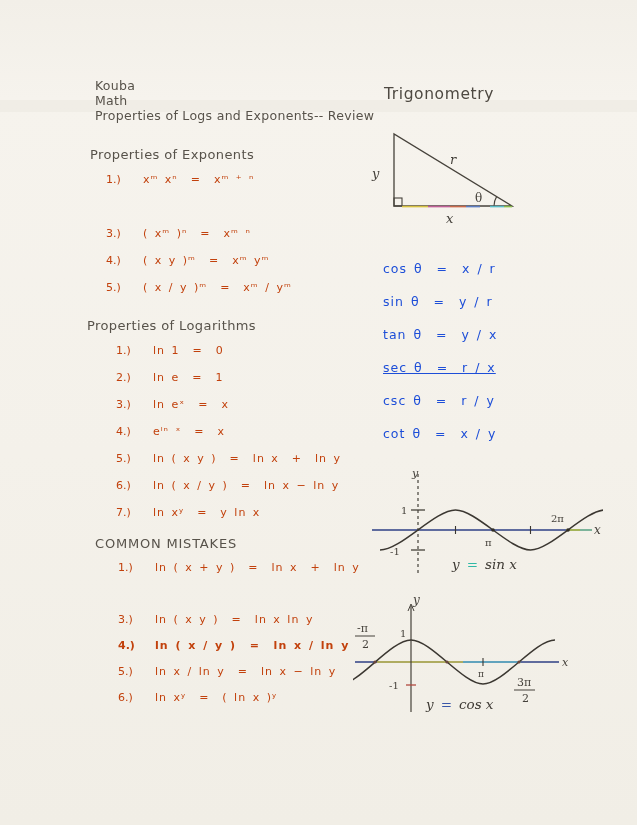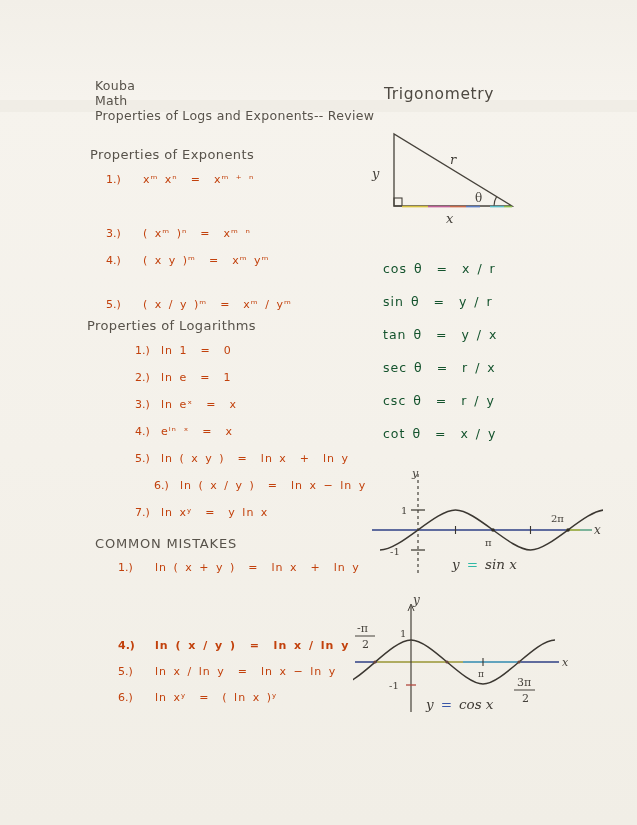--- a/index.html
+++ b/index.html
@@ -14,21 +14,21 @@
   }
   .scanband{position:absolute;left:0;top:100px;width:637px;height:12px;background:rgba(140,130,110,0.05);}
   .t{position:absolute;color:#57524a;}
   .headerlines div{font-size:12.5px;line-height:15px;letter-spacing:.3px;}
   .h1{font-size:13px;letter-spacing:.4px;}
   .trigh{font-size:15.5px;letter-spacing:.6px;color:#4e4942;}
   .list{position:absolute;}
   .row{position:absolute;left:0;white-space:pre;font-size:11px;color:#c2410c;}
   .num{display:inline-block;width:37px;white-space:pre;}
   .f{white-space:pre;letter-spacing:1px;word-spacing:2px;}
-  .trow{position:absolute;left:0;white-space:pre;font-size:12.5px;color:#14532d;letter-spacing:1px;word-spacing:2px;}
+  .trow{position:absolute;left:0;white-space:pre;font-size:12.5px;color:#1d4ed8;letter-spacing:1px;word-spacing:2px;}
   .caption{position:absolute;font-family:"DejaVu Serif","Liberation Serif",serif;font-style:italic;
            font-size:13.5px;color:#3f3b35;}
   .caption .eq{font-style:normal;margin:0 7px;}
   .cap-sin .eq{color:#2fb8a6;}
   .cap-cos .eq{color:#3a57a8;}
   svg{position:absolute;overflow:hidden;}
   .gl{font-family:"DejaVu Serif","Liberation Serif",serif;font-style:italic;fill:#44403a;}
   .glu{font-family:"DejaVu Serif","Liberation Serif",serif;fill:#44403a;}
 </style>
 </head>
@@ -43,37 +43,38 @@
   <div>Properties of Logs and Exponents-- Review</div>
 </div>
 
 <div class="t trigh" style="left:384px;top:85px;">Trigonometry</div>
 
 <div class="t h1" style="left:90px;top:147px;">Properties of Exponents</div>
 <div class="list" style="left:106px;top:173px;width:280px;height:140px;">
   <div class="row" style="top:0px;"><span class="num">1.)</span><span class="f">xᵐ xⁿ  =  xᵐ ⁺ ⁿ</span></div>
   <div class="row" style="top:54px;"><span class="num">3.)</span><span class="f">( xᵐ )ⁿ  =  xᵐ ⁿ</span></div>
   <div class="row" style="top:81px;"><span class="num">4.)</span><span class="f">( x y )ᵐ  =  xᵐ yᵐ</span></div>
-  <div class="row" style="top:108px;margin-top:17px;"><span class="num">5.)</span><span class="f">( x / y )ᵐ  =  xᵐ / yᵐ</span></div>
+  <div class="row" style="top:108px;"><span class="num">5.)</span><span class="f">( x / y )ᵐ  =  xᵐ / yᵐ</span></div>
 </div>
 
 <div class="t h1" style="left:87px;top:318px;">Properties of Logarithms</div>
-<div class="list" style="left:124px;top:344px;width:280px;height:190px;text-align:center;">
+<div class="list" style="left:116px;top:344px;width:280px;height:190px;">
   <div class="row" style="top:0px;"><span class="num">1.)</span><span class="f">ln 1  =  0</span></div>
   <div class="row" style="top:27px;"><span class="num">2.)</span><span class="f">ln e  =  1</span></div>
   <div class="row" style="top:54px;"><span class="num">3.)</span><span class="f">ln eˣ  =  x</span></div>
   <div class="row" style="top:81px;"><span class="num">4.)</span><span class="f">eˡⁿ ˣ  =  x</span></div>
   <div class="row" style="top:108px;"><span class="num">5.)</span><span class="f">ln ( x y )  =  ln x  +  ln y</span></div>
-  <div class="row" style="top:135px;margin-left:19px;"><span class="num">6.)</span><span class="f">ln ( x / y )  =  ln x − ln y</span></div>
+  <div class="row" style="top:135px;"><span class="num">6.)</span><span class="f">ln ( x / y )  =  ln x − ln y</span></div>
   <div class="row" style="top:162px;"><span class="num">7.)</span><span class="f">ln xʸ  =  y ln x</span></div>
 </div>
 
 <div class="t h1" style="left:95px;top:536px;letter-spacing:.8px;">COMMON MISTAKES</div>
 <div class="list" style="left:118px;top:561px;width:280px;height:160px;">
   <div class="row" style="top:0px;"><span class="num">1.)</span><span class="f">ln ( x + y )  =  ln x  +  ln y</span></div>
+  <div class="row" style="top:52px;"><span class="num">3.)</span><span class="f">ln ( x y )  =  ln x ln y</span></div>
   <div class="row" style="top:78px;font-weight:bold;"><span class="num">4.)</span><span class="f">ln ( x / y )  =  ln x / ln y</span></div>
   <div class="row" style="top:104px;"><span class="num">5.)</span><span class="f">ln x / ln y  =  ln x − ln y</span></div>
   <div class="row" style="top:130px;"><span class="num">6.)</span><span class="f">ln xʸ  =  ( ln x )ʸ</span></div>
 </div>
 
 <svg style="left:362px;top:122px;" width="170" height="105" viewBox="0 0 170 105">
   <path d="M32,12 L32,84 L150,84 Z" fill="none" stroke="#46423b" stroke-width="1.3"></path>
   <rect x="32" y="76" width="8" height="8" fill="none" stroke="#46423b" stroke-width="1.1"></rect>
   <path d="M132,84 A 18 18 0 0 1 134.6,74.6" fill="none" stroke="#46423b" stroke-width="1.1"></path>
 
@@ -88,21 +89,21 @@
   <text class="gl" x="10" y="56" font-size="13">y</text>
   <text class="gl" x="88" y="42" font-size="13">r</text>
   <text class="glu" x="113" y="80" font-size="12">θ</text>
   <text class="gl" x="84" y="101" font-size="13">x</text>
 </svg>
 
 <div class="list" style="left:383px;top:261px;width:180px;height:200px;">
   <div class="trow" style="top:0px;">cos θ  =  x / r</div>
   <div class="trow" style="top:33px;">sin θ  =  y / r</div>
   <div class="trow" style="top:66px;">tan θ  =  y / x</div>
-  <div class="trow" style="top:99px;">sec θ  =  r / x</div>
+  <div class="trow" style="top:99px;text-decoration:underline;">sec θ  =  r / x</div>
   <div class="trow" style="top:132px;">csc θ  =  r / y</div>
   <div class="trow" style="top:165px;">cot θ  =  x / y</div>
 </div>
 
 <svg style="left:368px;top:468px;" width="235" height="115" viewBox="0 0 235 115">
   <line x1="4" y1="62" x2="224" y2="62" stroke="#2e3f85" stroke-width="1.4"></line>
   <line x1="198" y1="62" x2="212" y2="62" stroke="#b7c748" stroke-width="1.6"></line>
   <line x1="212" y1="62" x2="224" y2="62" stroke="#86c79b" stroke-width="1.6"></line>
   <line x1="50" y1="6" x2="50" y2="108" stroke="#45413a" stroke-width="1.2" stroke-dasharray="3,3"></line>
   <line x1="43" y1="42" x2="57" y2="42" stroke="#45413a" stroke-width="1.3"></line>

